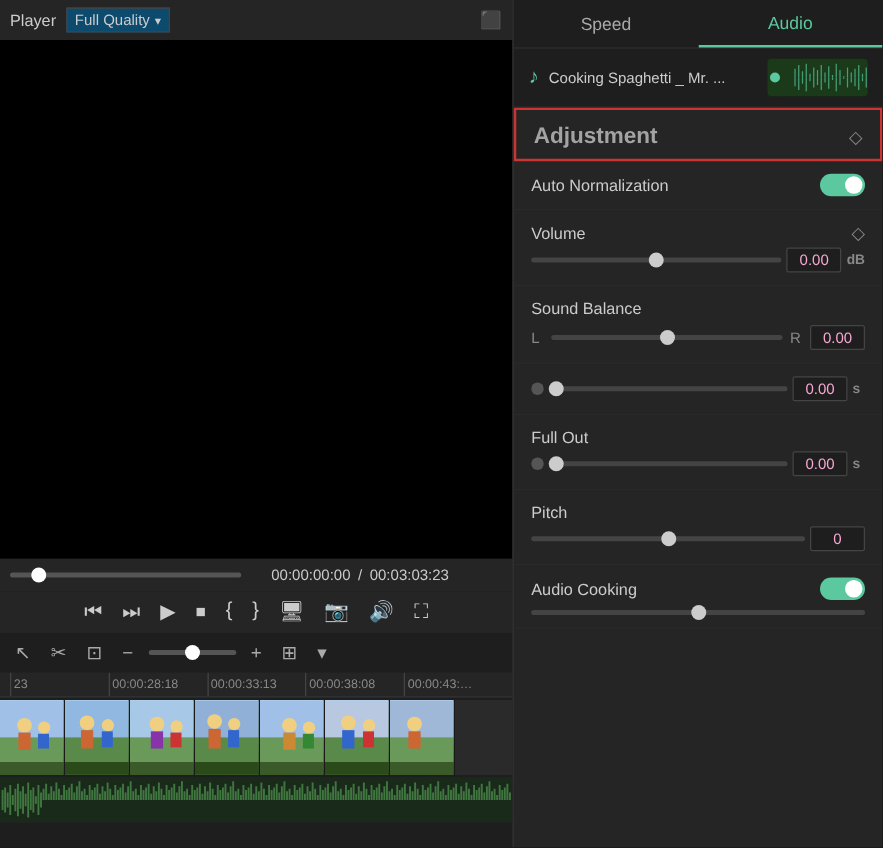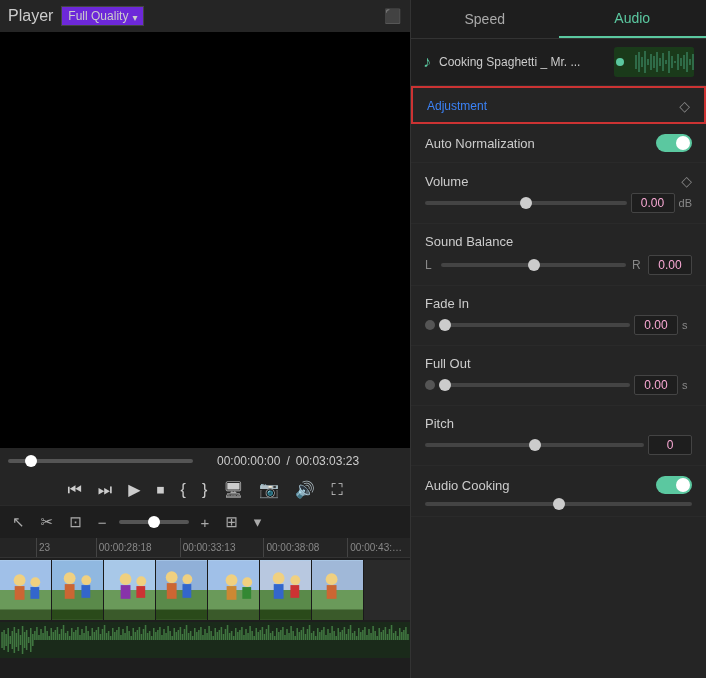--- a/index.html
+++ b/index.html
@@ -28,25 +28,25 @@
       display: flex;
       align-items: center;
       padding: 4px 8px;
       background: #252525;
       height: 32px;
       gap: 8px;
     }
 
     .top-bar-label {
       color: #ccc;
-      font-size: 16px;
+      font-size: 13px;
     }
 
     .quality-select {
-      background: #6d28d9;
+      background: #0c4a6e;
       color: #ccc;
       border: 1px solid #444;
       padding: 2px 6px;
       font-size: 12px;
       cursor: pointer;
       display: flex;
       align-items: flex-end;
       gap: 4px;
     }
 
@@ -176,21 +176,20 @@
     }
 
     .ruler-mark {
       flex: 1;
       text-align: left;
       border-left: 1px solid #444;
       padding-left: 2px;
       height: 100%;
       display: flex;
       align-items: center;
-      margin-left: 28px;
     }
 
     .timeline-tracks {
       height: 120px;
       overflow: hidden;
       position: relative;
     }
 
     .video-track {
       height: 60px;
@@ -297,23 +296,23 @@
     .section-header {
       display: flex;
       align-items: center;
       justify-content: space-between;
       padding: 10px 14px 8px;
       border: 2px solid #cc3333;
       margin: 0;
     }
 
     .section-title {
-      font-size: 12px;
-      color: #3b82f6;
-      font-weight: 400;
+      font-size: 18px;
+      color: #a3a3a3;
+      font-weight: 700;
     }
 
     .diamond-icon {
       color: #888;
       font-size: 14px;
     }
 
     
     .settings-content {
       flex: 1;
@@ -425,20 +424,21 @@
       width: 44px;
       text-align: center;
       padding: 2px 4px;
       border-radius: 2px;
     }
 
     .unit-label {
       font-size: 11px;
       color: #888;
       min-width: 10px;
+      font-weight: bold;
     }
 
     .small-dot {
       width: 10px;
       height: 10px;
       background: #555;
       border-radius: 50%;
       flex-shrink: 0;
     }
 
@@ -1011,23 +1011,20 @@
       <div class="balance-label">Sound Balance</div>
       <div class="balance-controls">
         <span class="lr-label">L</span>
         <input type="range" class="sound-balance-slider" value="50" min="0" max="100" style="">
         <span class="lr-label">R</span>
         <span class="value-box">0.00</span>
       </div>
     </div>
 
     <div class="setting-row slider-row">
-      <div class="slider-row-header">
-        <span class="setting-label">Fade In</span>
-      </div>
       <div class="slider-with-dot">
         <div class="small-dot"></div>
         <input type="range" class="param-slider" value="0" min="0" max="100" style="flex: 1 1 0%;">
         <span class="value-box">0.00</span>
         <span class="unit-label">s</span>
       </div>
     </div>
 
     <div class="setting-row slider-row">
       <div class="slider-row-header">

